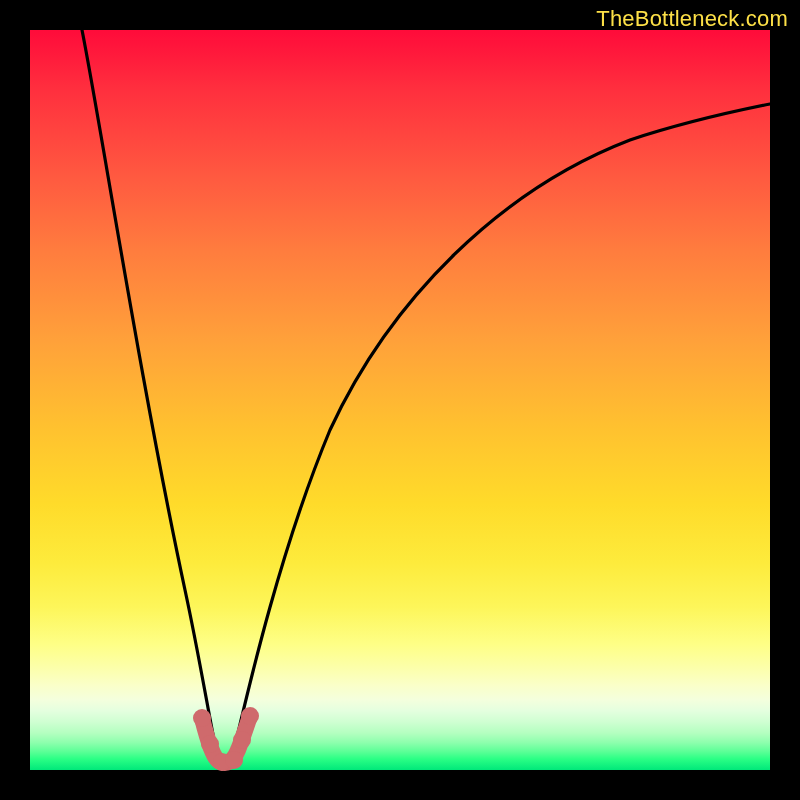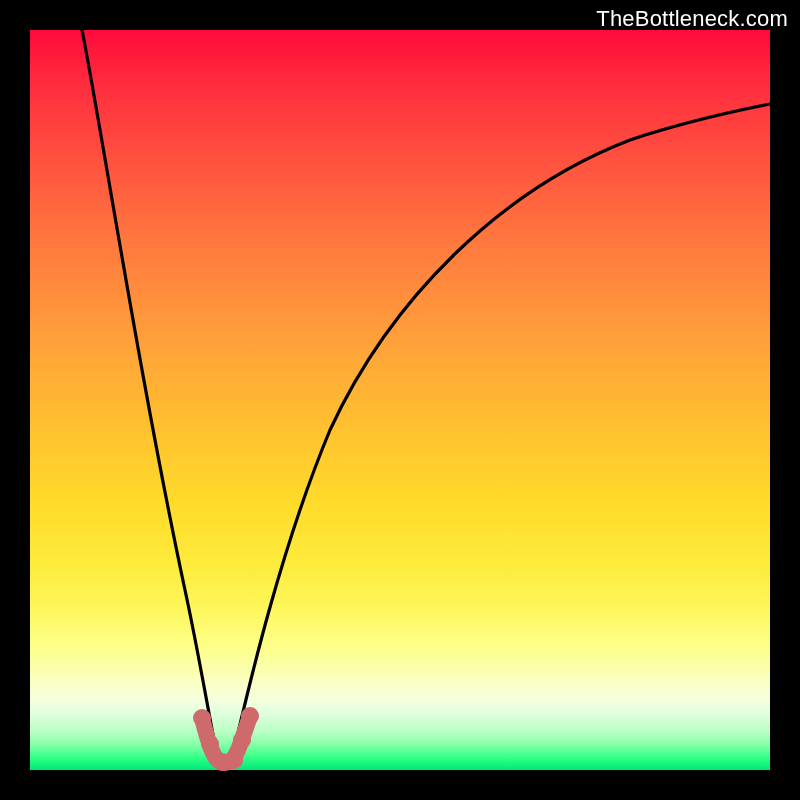--- a/index.html
+++ b/index.html
@@ -47,21 +47,21 @@
       #8dffad 96.3%,
       #5cff97 97.5%,
       #2bff85 98.5%,
       #00e87a 100%
     );
   }
   .watermark {
     position: absolute;
     top: 6px;
     right: 12px;
-    color: #ffffff;
+    color: #fde047;
     font-size: 22px;
     font-weight: 500;
     letter-spacing: 0.2px;
     user-select: none;
   }
   svg.curve {
     position: absolute;
     left: 0;
     top: 0;
     width: 740px;

